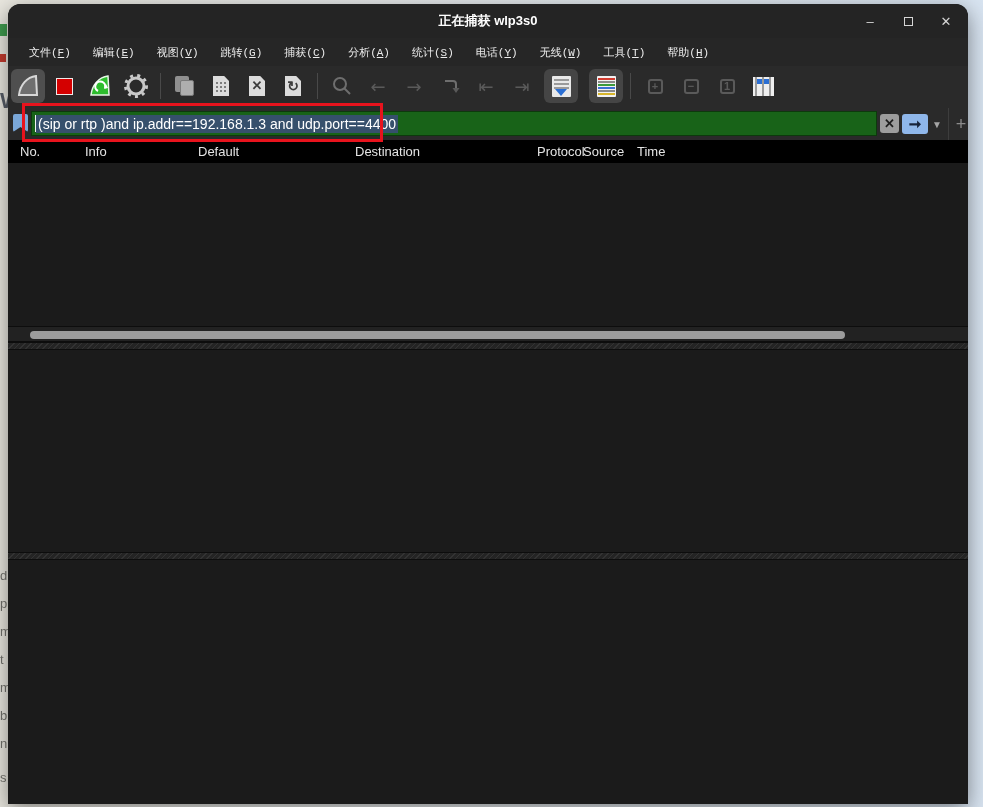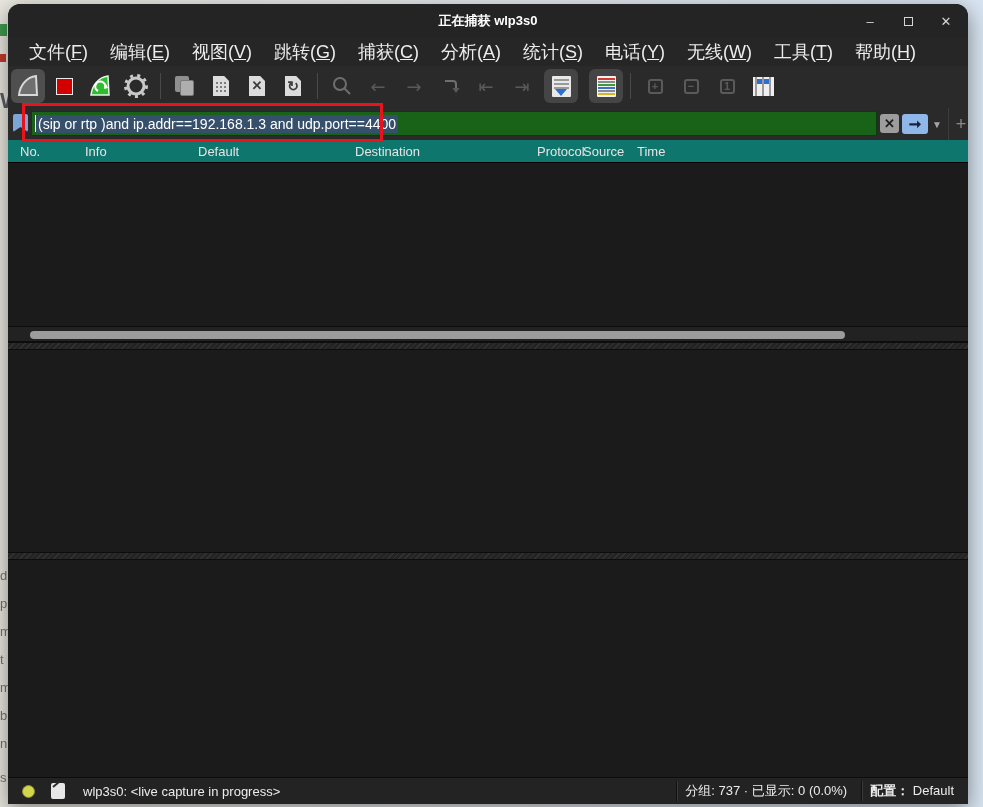--- a/index.html
+++ b/index.html
@@ -26,21 +26,21 @@
   .win-controls { position:absolute; right:10px; top:0; height:34px;
     display:flex; align-items:center; gap:14px; }
   .win-btn { width:24px; height:24px; display:flex; align-items:center;
     justify-content:center; color:#d6d6d6; font-size:13px; cursor:default; }
   .max-glyph { width:9px; height:9px; border:1.5px solid #d6d6d6; }
 
   
   .menubar { position:absolute; left:0; top:34px; width:100%; height:28px;
     background:#262626; display:flex; align-items:center; padding-left:12px;
     gap:4px; }
-  .menu-item { color:#ededed; font-size:18px; padding:3px 9px; border-radius:4px; }
+  .menu-item { color:#ededed; font-size:11px; padding:3px 9px; border-radius:4px;font-family:Liberation Mono, monospace; }
   .menu-item u { text-decoration:underline; }
 
   
   .toolbar { position:absolute; left:0; top:62px; width:100%; height:40px;
     background:#2a2a2a; display:flex; align-items:center; padding-left:2px; }
   .tbtn { width:34px; height:34px; margin:0 1px; border-radius:6px;
     display:flex; align-items:center; justify-content:center; flex:0 0 auto; }
   .tbtn.pressed { background:#4f4f4f; }
   .tbtn.pressed2 { background:#454545; }
   .tsep { width:1px; height:26px; background:#494949; margin:0 6px; flex:0 0 auto; }
@@ -77,21 +77,21 @@
   .fsep { position:absolute; left:940px; top:2px; width:1px; height:32px;
     background:#3d3d3d; }
   .add-btn { left:944px; width:18px; height:20px; color:#8b8b8b; font-size:18px; }
 
   
   .annotation { position:absolute; left:22px; top:103px; width:361px; height:39px;
     border:3px solid #e8131d; z-index:50; pointer-events:none; }
 
   
   .pkt-header { position:absolute; left:0; top:136px; width:100%; height:23px;
-    background:#0f766e; border-bottom:1px solid #000; }
+    background:#000000; border-bottom:1px solid #000; }
   .pkt-header span { position:absolute; top:4px; color:#e4e4e4; font-size:13px; }
   .col-no{left:12px} .col-time{left:77px} .col-src{left:190px}
   .col-dst{left:347px} .col-proto{left:529px} .col-len{left:575px} .col-info{left:629px}
   .pkt-list { position:absolute; left:0; top:159px; width:100%; height:163px;
     background:#1b1b1b; }
   .hscroll { position:absolute; left:0; top:322px; width:100%; height:16px;
     background:#222222; border-top:1px solid #0d0d0d; border-bottom:1px solid #0d0d0d; }
   .hthumb { position:absolute; left:22px; top:4px; width:815px; height:8px;
     background:#9c9c9c; border-radius:4px; }
 
@@ -303,29 +303,16 @@
 
   <div class="hscroll">
     <div class="hthumb"></div>
   </div>
 
   <div class="splitter split1"></div>
   <div class="pane-details"></div>
   <div class="splitter split2"></div>
   <div class="pane-bytes"></div>
 
-  <div class="statusbar">
-    <div class="expert-dot"></div>
-    <div class="comment-ic"></div>
-    <span class="sb-left-text">wlp3s0: &lt;live capture in progress&gt;</span>
-    <div class="sb-spacer"></div>
-    <div class="sb-sep"></div>
-    <span class="sb-packets">分组: 737 · 已显示: 0 (0.0%)</span>
-    <div class="sb-sep" style="margin-left:14px"></div>
-    <span class="sb-profile">
-      <b>配置：</b>
-      <span>Default</span>
-    </span>
-  </div>
 
 </div>
 
 <div class="annotation"></div>
 
 </body></html>

